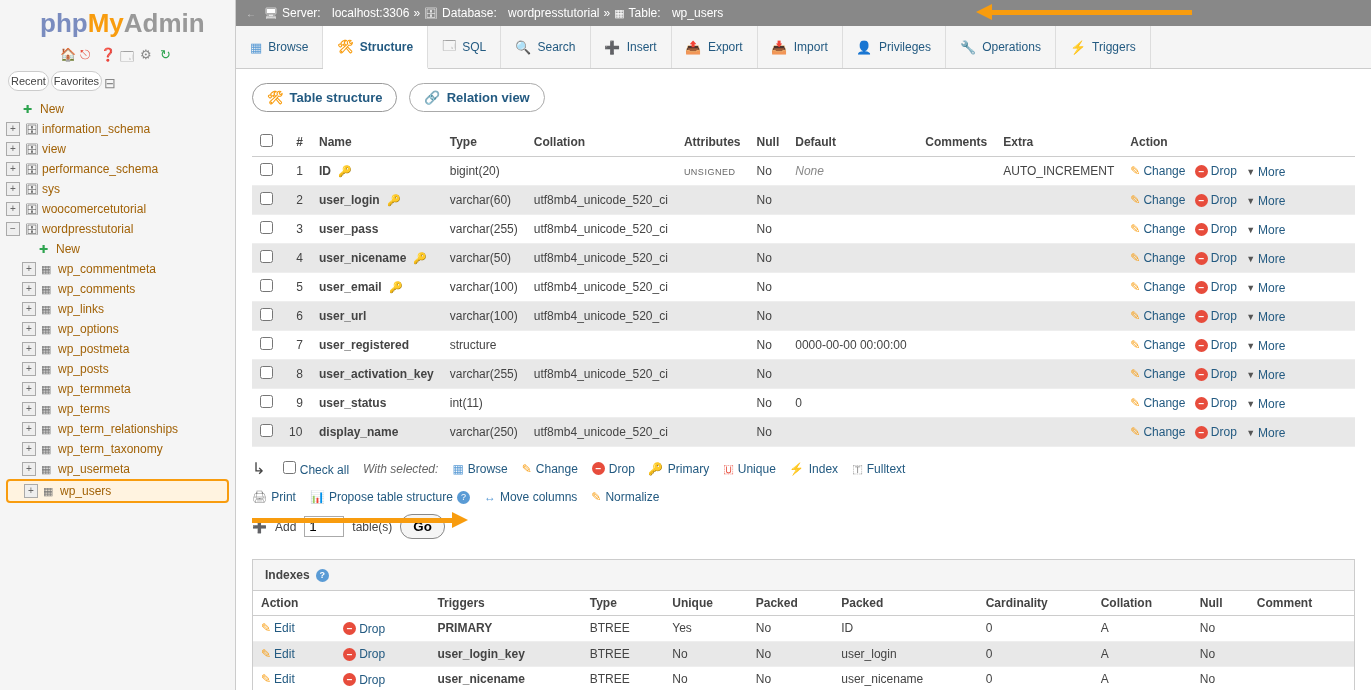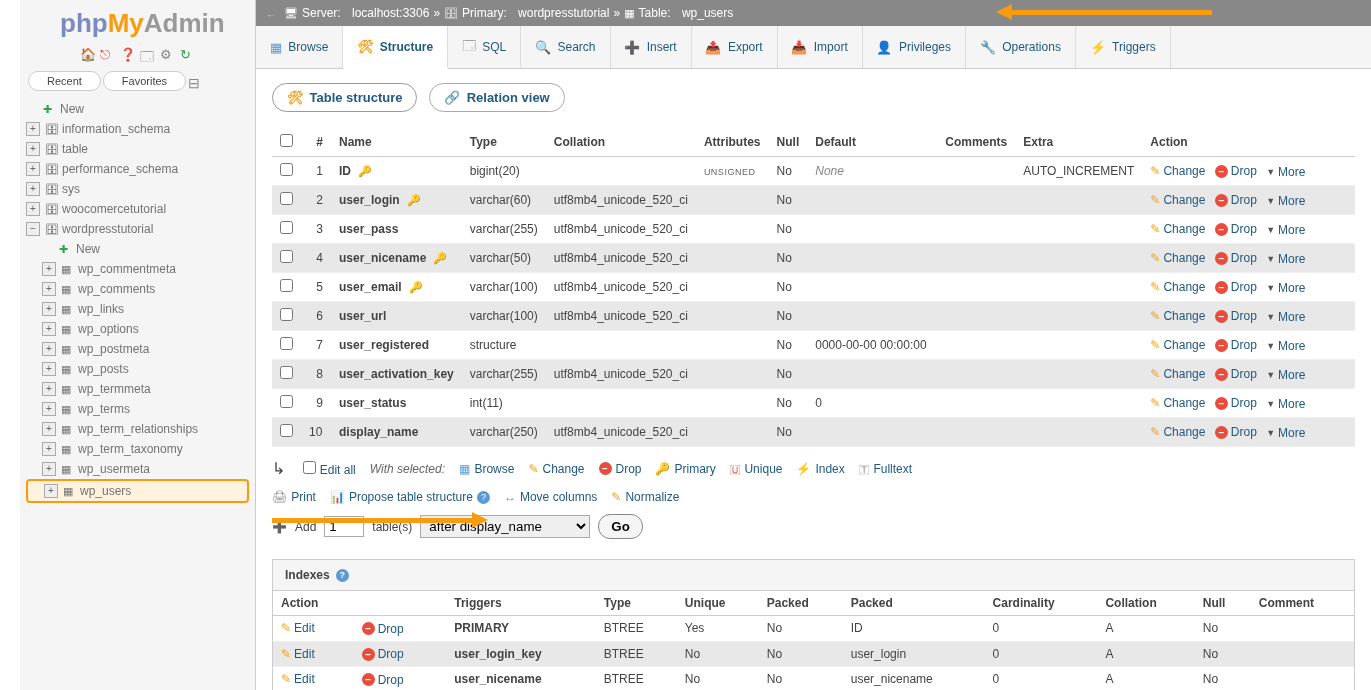--- a/index.html
+++ b/index.html
@@ -1,34 +1,34 @@
 <!DOCTYPE html>
 <html><head>
 <meta charset="utf-8">
 <style>
 * { box-sizing: border-box; margin: 0; padding: 0; }
 body { font-family: sans-serif; font-size: 12px; color: #444; background: #fff; overflow: hidden; }
 .container { display: flex; width: 1371px; height: 690px; }
-.sidebar { width: 236px; background: #f5f5f5; border-right: 1px solid #ccc; flex-shrink: 0; overflow: hidden; margin-left: 20px; }
+.sidebar { width: 236px; background: #f5f5f5; border-right: 1px solid #ccc; flex-shrink: 0; overflow: hidden; }
 .logo { padding: 8px 0 4px 40px; }
 .logo-text { font-size: 26px; font-weight: bold; }
 .logo-php { color: #7a8cbf; }
 .logo-my { color: #f89c0e; }
 .logo-admin { color: #999; }
 .sidebar-icons { padding: 4px 0 8px 60px; display: flex; gap: 4px; }
 .sidebar-icons span { display: inline-block; width: 16px; height: 16px; font-size: 13px; }
 .tabs-recent { display: flex; padding: 0 8px; gap: 2px; margin-bottom: 4px; }
-.tab-rf { border: 1px solid #ccc; border-radius: 10px; padding: 3px 18px; background: #fff; cursor: pointer; font-size: 11px; }
+.tab-rf { border: 1px solid #ccc; border-radius: 10px; padding: 3px 2px; background: #fff; cursor: pointer; font-size: 11px; }
 .collapse-icon { float: right; margin: 4px 10px 0 0; color: #888; font-size: 14px; }
 .tree { padding: 4px 6px; line-height: 20px; }
 .tree-node { display: flex; align-items: center; white-space: nowrap; cursor: pointer; }
 .tree-node .exp { width: 14px; height: 14px; border: 1px solid #aaa; display: inline-flex; align-items: center; justify-content: center; font-size: 10px; color: #666; background: #eee; margin-right: 2px; }
 .tree-node .db-ico { display: inline-block; width: 14px; margin: 0 3px; font-size: 11px; }
 .tree-node .tbl-ico { display: inline-block; width: 14px; margin: 0 3px; font-size: 11px; color: #777; }
-.tree-label { color: #737373; }
+.tree-label { color: #a16207; }
 .tree-indent1 { padding-left: 16px; }
 .tree-highlight { border: 2px solid #f89c0e; border-radius: 4px; background: #fff3e0; }
 
 .main { flex: 1; display: flex; flex-direction: column; overflow: hidden; }
 .breadcrumb { background: #888; color: #fff; padding: 6px 10px; display: flex; align-items: center; position: relative; }
 .breadcrumb a { color: #fff; text-decoration: none; display: inline-flex; align-items: center; gap: 4px; }
 .breadcrumb-sep { margin: 0 4px; }
 .bc-ico { font-size: 11px; }
 .bc-arrow { position: absolute; left: 740px; top: 4px; display: flex; align-items: center; }
 .bc-arrow-tip { width: 0; height: 0; border-top: 8px solid transparent; border-bottom: 8px solid transparent; border-right: 16px solid #f89c0e; }
@@ -115,21 +115,21 @@
         </div>
       <div id="db-list">
           <div class="tree-node">
             <span class="exp">+</span>
             <span class="db-ico">🗄</span>
             <span class="tree-label">information_schema</span>
           </div>
           <div class="tree-node">
             <span class="exp">+</span>
             <span class="db-ico">🗄</span>
-            <span class="tree-label">table</span>
+            <span class="tree-label">view</span>
           </div>
           <div class="tree-node">
             <span class="exp">+</span>
             <span class="db-ico">🗄</span>
             <span class="tree-label">performance_schema</span>
           </div>
           <div class="tree-node">
             <span class="exp">+</span>
             <span class="db-ico">🗄</span>
             <span class="tree-label">sys</span>
@@ -211,21 +211,21 @@
           </div>
         </div>
     </div>
   </div>
 
   <div class="main">
     <div class="breadcrumb">
       <span class="left-arrow">←</span>
       <a><span class="bc-ico">🖥</span><span>Server:</span>&nbsp;<span>localhost:3306</span></a>
       <span class="breadcrumb-sep">»</span>
-      <a><span class="bc-ico">🗄</span><span>Primary:</span>&nbsp;<span>wordpresstutorial</span></a>
+      <a><span class="bc-ico">🗄</span><span>Database:</span>&nbsp;<span>wordpresstutorial</span></a>
       <span class="breadcrumb-sep">»</span>
       <a><span class="bc-ico">▦</span><span>Table:</span>&nbsp;<span>wp_users</span></a>
       <div class="bc-arrow">
           <div class="bc-arrow-tip"></div>
           <div class="bc-arrow-line"></div>
         </div>
     </div>
 
     <div class="topnav">
       <div class="topnav-item">
@@ -467,21 +467,21 @@
       <span class="action-link"><span class="ico-pencil">✎</span>Change</span>
       <span class="action-link"><span class="ico-drop">−</span>Drop</span>
       <span class="action-link"><span class="ico-more">▼</span>More</span>
     </td>
             </tr>
           </tbody>
       </table>
 
       <div class="tblactions">
         <span class="arrow-up">↳</span>
-        <label><input type="checkbox" style=""> <span class="lbl">Edit all</span></label>
+        <label><input type="checkbox" style=""> <span class="lbl">Check all</span></label>
         <span class="muted">With selected:</span>
         <span class="lbl">
             <span style="color:#5a9bd5">▦</span>
             <span>Browse</span>
           </span>
         <span class="lbl">
             <span class="ico-pencil">✎</span>
             <span>Change</span>
           </span>
         <span class="lbl">
@@ -528,21 +528,20 @@
             <div class="tool-arrow-line"></div>
             <div class="tool-arrow-tip"></div>
           </div>
       </div>
 
       <div class="addrow">
         <span style="color:#5a9bd5">➕</span>
         <span class="lbl">Add</span>
         <input type="text" value="1" style="">
         <span>table(s)</span>
-        <select><option>after display_name</option></select>
         <button class="go-btn">Go</button>
       </div>
 
       <div class="indexes">
         <div class="indexes-header">
             <span>Indexes</span>
             <span class="help-ico">?</span>
           </div>
         <table class="idx">
           <thead>

